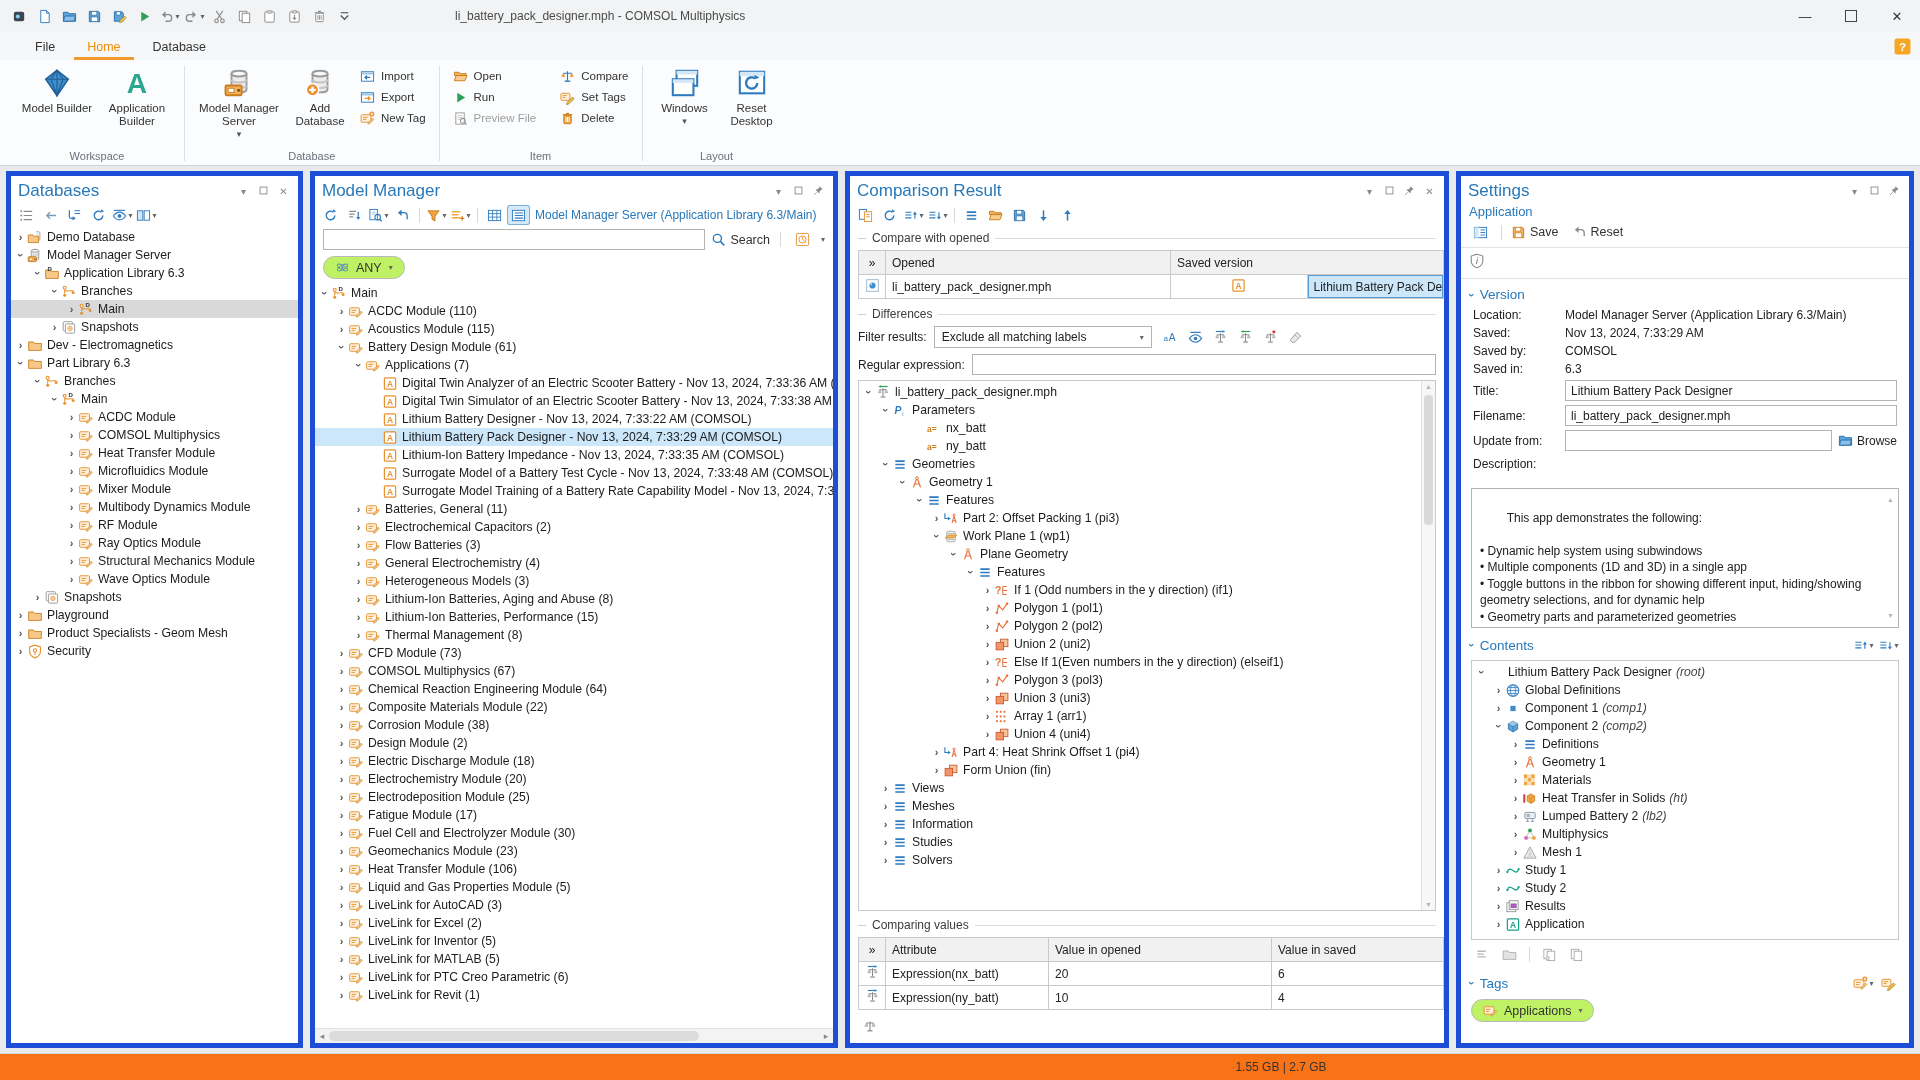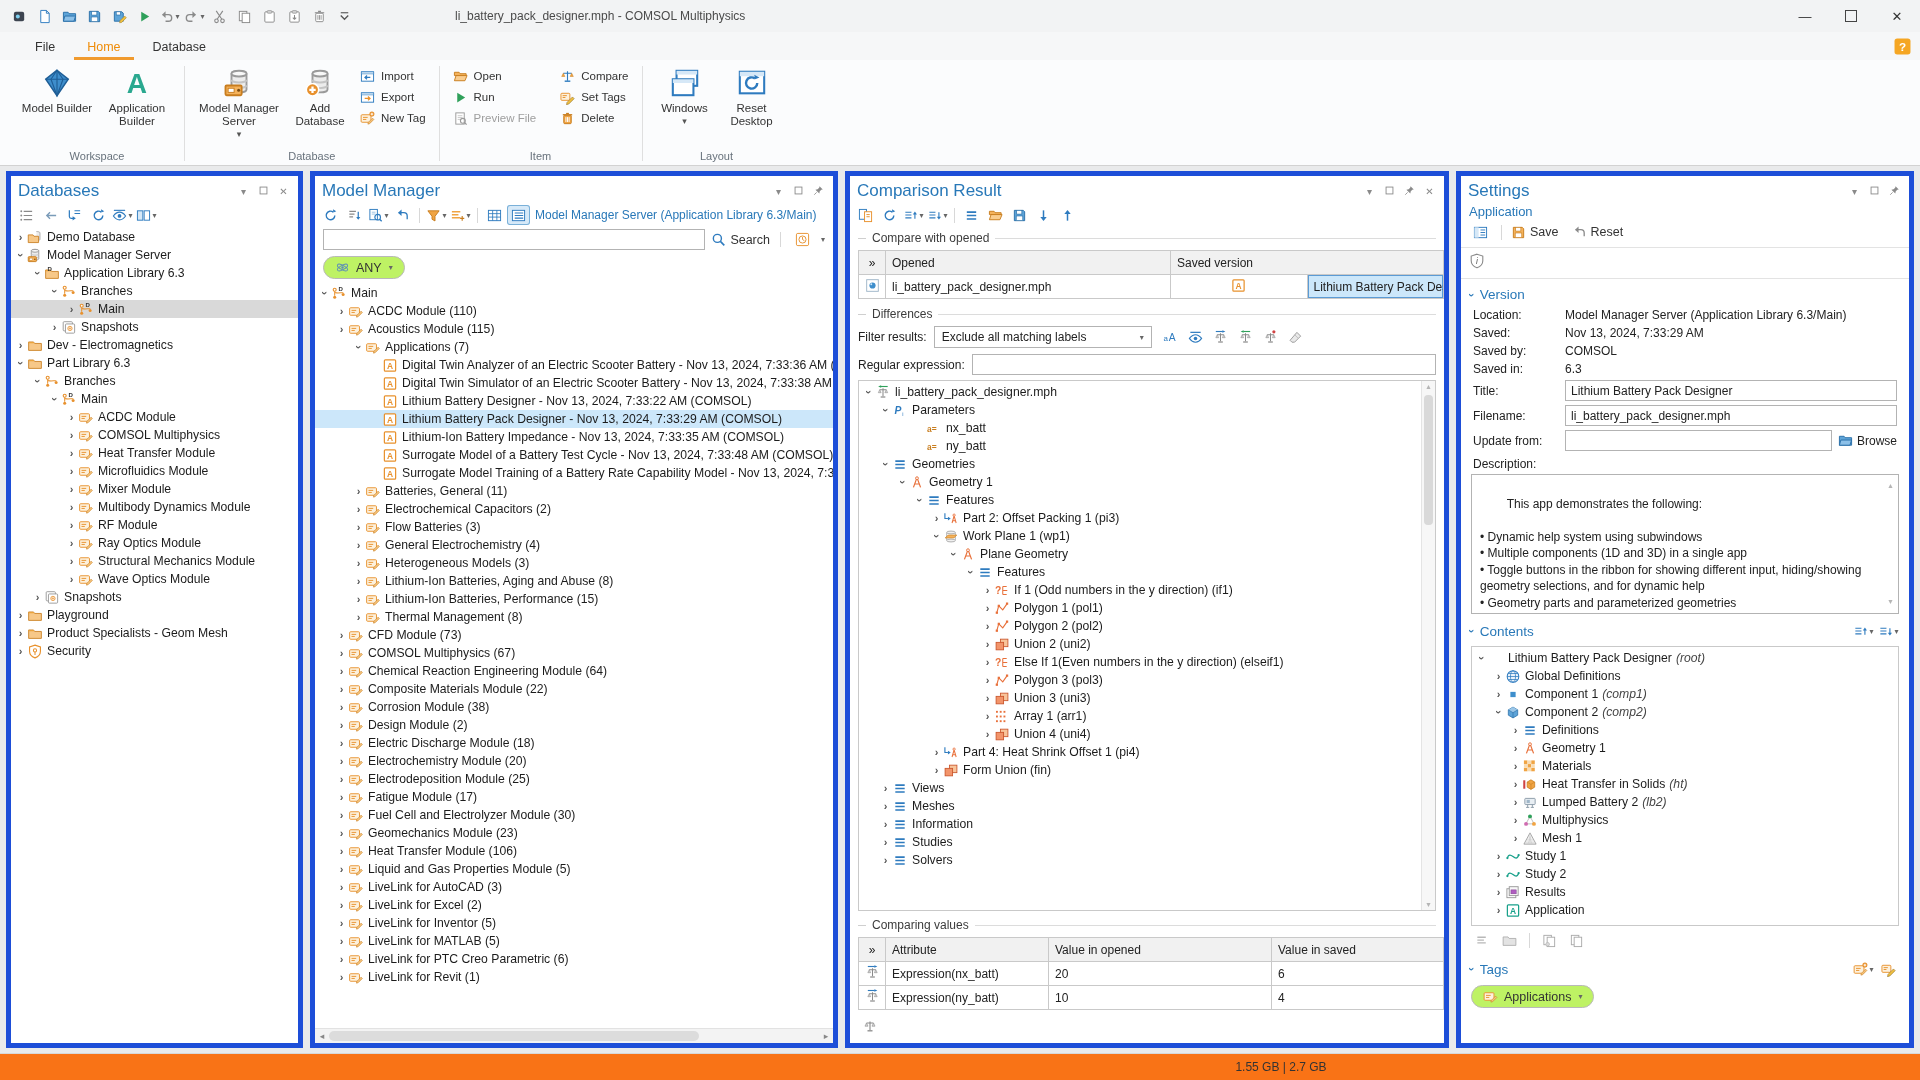--- a/index.html
+++ b/index.html
@@ -85,21 +85,21 @@
   .hline{height:1px;background:#e3e3e3;margin:2px 0;flex:none;}
   .shieldrow{padding:3px 8px;flex:none;}
   .shead{display:flex;align-items:center;gap:6px;padding:6px 9px 4px;color:#2878b8;font-size:13.5px;flex:none;}
   .schev{font-size:11px;color:#2878b8;font-weight:bold;transform:rotate(90deg);display:inline-block;}
   .shead .right{margin-left:auto;display:flex;align-items:center;gap:2px;}
   .frow{display:flex;align-items:center;padding:2px 12px;font-size:12px;color:#222;flex:none;}
   .flab{width:92px;flex:none;}
   .fval{white-space:nowrap;overflow:hidden;}
   .frow .inp{flex:1;}
   .browse{display:flex;align-items:center;gap:4px;margin-left:6px;font-size:12px;color:#222;white-space:nowrap;}
-  .desclabel{padding:4px 12px 2px;font-size:12px;color:#222;flex:none;}
+  .desclabel{padding:4px 12px 16px;font-size:12px;color:#222;flex:none;}
   .descbox{border:1px solid #b3b3b3;margin:1px 10px;height:130px;padding:4px 20px 4px 8px;font-size:12px;line-height:16.5px;color:#222;white-space:pre-wrap;position:relative;overflow:hidden;flex:none;}
   .ctreebox{border:1px solid #c9c9c9;margin:1px 10px;height:278px;overflow:hidden;flex:none;}
   .cfoot{display:flex;gap:4px;padding:3px 10px;align-items:center;flex:none;}
   
   .statusbar{height:26px;background:#f97316;border-top:1px solid #d8d8d8;position:relative;flex:none;}
   .memtext{position:absolute;left:1281px;top:6px;transform:translateX(-50%);font-size:12px;color:#333;}
 </style>
 </head>
 <body>
 
@@ -774,20 +774,29 @@
             <span class="tlbl">ACDC Module (110)</span>
           </div>
           <div class="trow" style="padding-left: 20px;">
             <span class="exp">›</span>
             <span class="tic"><svg viewBox="0 0 16 16" width="100%" height="100%">
                 <rect x="1.2" y="4" width="10.5" height="8" rx="1" fill="#fdf1dd" stroke="#e8912d"></rect>
                 <path d="M3.2 6.8h5M3.2 9h3.5" stroke="#e8912d" stroke-width="1"></path>
                 <path d="M8.8 12.2l4.6-4.6 1.4 1.4-4.6 4.6-1.8.4z" fill="#f5c37a" stroke="#c87d1e" stroke-width="0.6"></path>
               </svg></span>
             <span class="tlbl">Acoustics Module (115)</span>
+          </div>
+          <div class="trow" style="padding-left: 20px;">
+            <span class="exp open">›</span>
+            <span class="tic"><svg viewBox="0 0 16 16" width="100%" height="100%">
+                <rect x="1.2" y="4" width="10.5" height="8" rx="1" fill="#fdf1dd" stroke="#e8912d"></rect>
+                <path d="M3.2 6.8h5M3.2 9h3.5" stroke="#e8912d" stroke-width="1"></path>
+                <path d="M8.8 12.2l4.6-4.6 1.4 1.4-4.6 4.6-1.8.4z" fill="#f5c37a" stroke="#c87d1e" stroke-width="0.6"></path>
+              </svg></span>
+            <span class="tlbl">Battery Design Module (61)</span>
           </div>
           <div class="trow" style="padding-left: 37px;">
             <span class="exp open">›</span>
             <span class="tic"><svg viewBox="0 0 16 16" width="100%" height="100%">
                 <rect x="1.2" y="4" width="10.5" height="8" rx="1" fill="#fdf1dd" stroke="#e8912d"></rect>
                 <path d="M3.2 6.8h5M3.2 9h3.5" stroke="#e8912d" stroke-width="1"></path>
                 <path d="M8.8 12.2l4.6-4.6 1.4 1.4-4.6 4.6-1.8.4z" fill="#f5c37a" stroke="#c87d1e" stroke-width="0.6"></path>
               </svg></span>
             <span class="tlbl">Applications (7)</span>
           </div>

